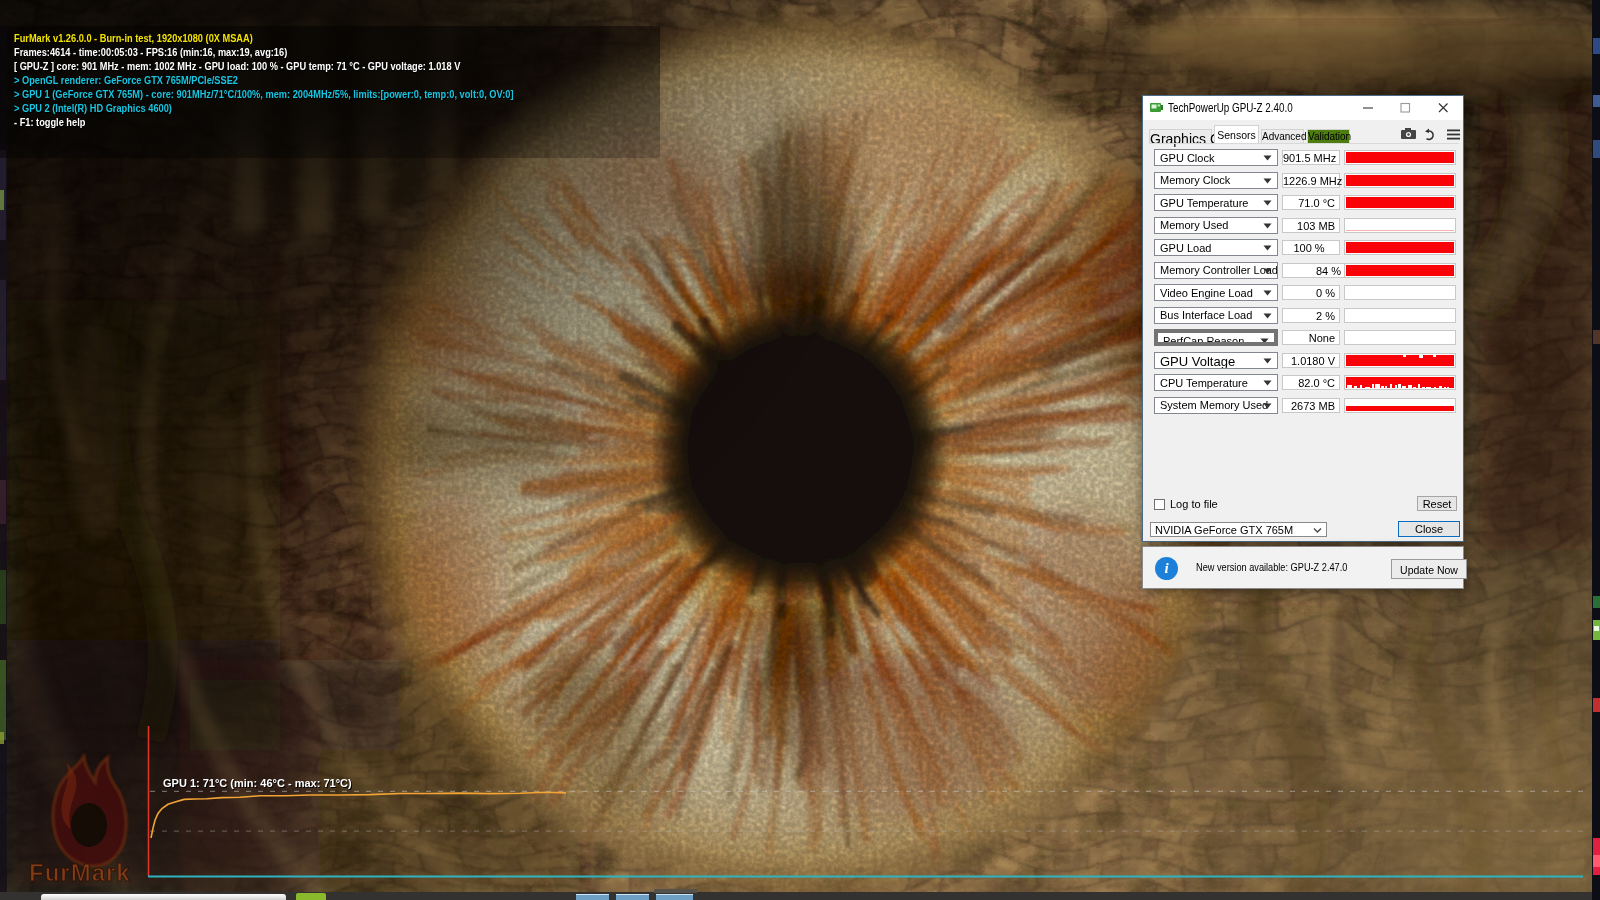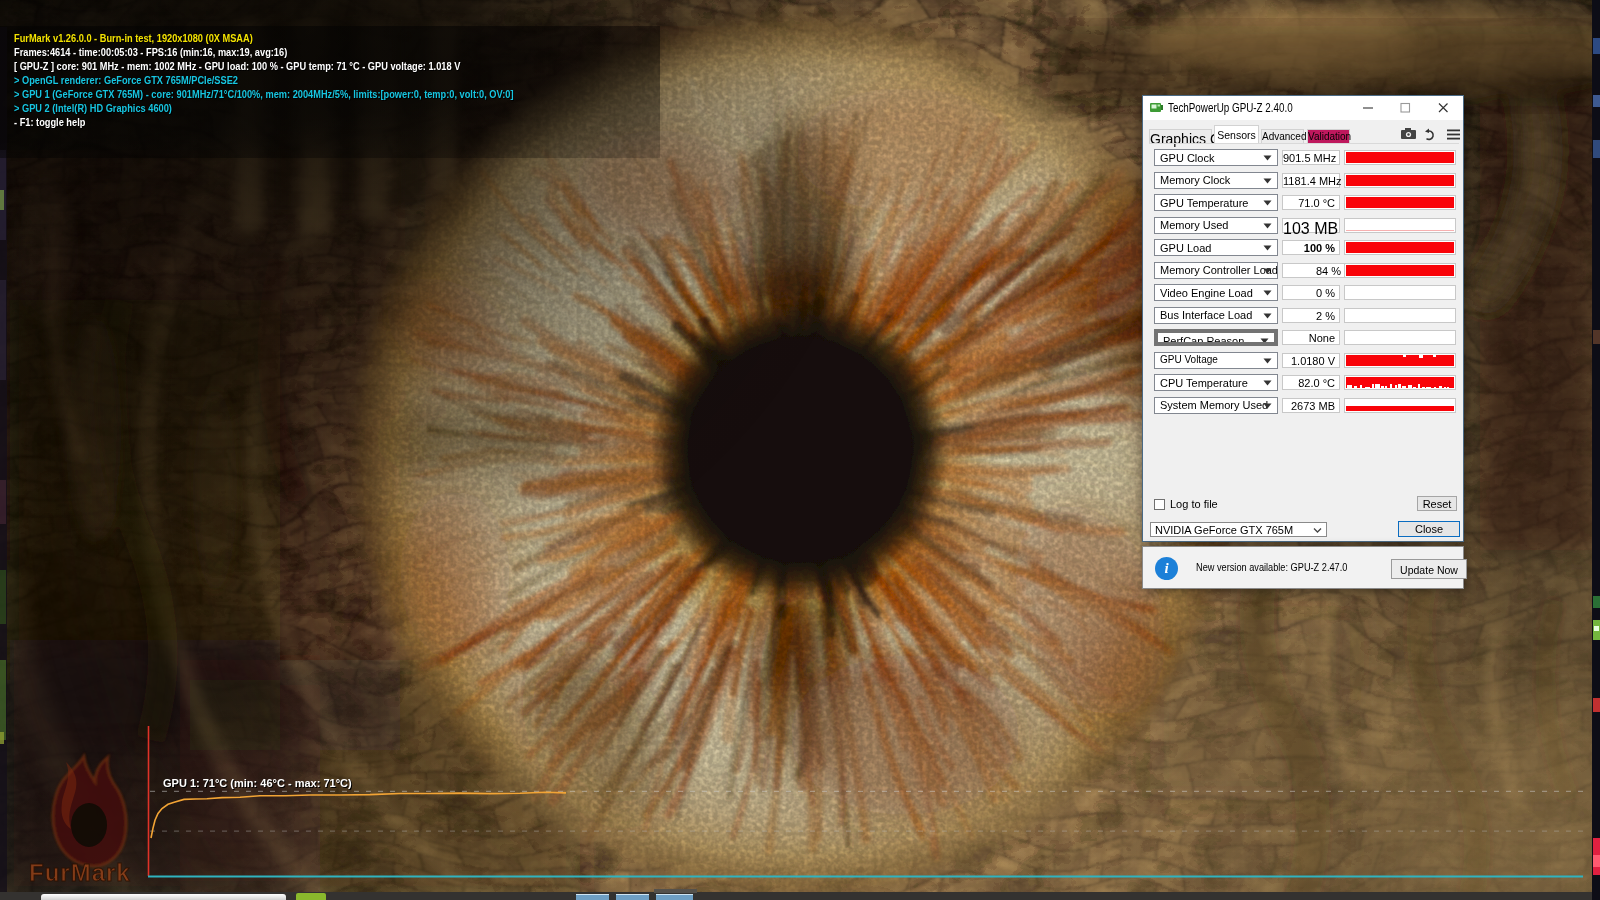--- a/index.html
+++ b/index.html
@@ -1120,21 +1120,21 @@
       <line x1="4" y1="12" x2="14" y2="12" stroke="#333" stroke-width="1.1"></line>
       <rect x="42" y="7.5" width="8.5" height="8.5" fill="none" stroke="#999" stroke-width="1.1"></rect>
       <path d="M80 7.5 L88.5 16 M88.5 7.5 L80 16" stroke="#333" stroke-width="1.2"></path>
     </svg>
   </div>
 
   <div class="abs" style="left:6px;top:29px;width:310px;height:18px;white-space:nowrap;">
     <div class="abs" style="left:0;top:4px;width:63px;height:14px;background:#ececec;border:1px solid #d2d2d2;border-bottom:none;text-align:center;padding-top:1px;box-sizing:border-box;font-size:14px;">Graphics Card</div>
     <div class="abs" style="left:65px;top:0;width:45px;height:18px;background:#ffffff;border:1px solid #d2d2d2;border-bottom:none;text-align:center;padding-top:3px;box-sizing:border-box;font-size:10.5px;">Sensors</div>
     <div class="abs" style="left:112px;top:4px;width:43px;height:14px;background:#ececec;border:1px solid #d2d2d2;border-bottom:none;text-align:center;padding-top:1px;box-sizing:border-box;font-size:10px;">Advanced</div>
-    <div class="abs" style="left:158px;top:4px;width:43px;height:14px;background:#be185d;border:1px solid #d2d2d2;border-bottom:none;text-align:center;padding-top:1px;box-sizing:border-box;font-size:10px;">Validation</div>
+    <div class="abs" style="left:158px;top:4px;width:43px;height:14px;background:#4d7c0f;border:1px solid #d2d2d2;border-bottom:none;text-align:center;padding-top:1px;box-sizing:border-box;font-size:10px;">Validation</div>
     <div class="abs" style="left:0;top:18px;width:310px;height:0;border-top:1px solid #d9d9d9;"></div>
     <svg class="abs" style="left:252px;top:2px;" width="60" height="14" viewBox="0 0 60 14">
       <rect x="0" y="3" width="15" height="9" rx="1" fill="#444"></rect>
       <rect x="4" y="1" width="6" height="3" fill="#444"></rect>
       <circle cx="7.5" cy="7.5" r="2.6" fill="#f0f0f0"></circle>
       <circle cx="7.5" cy="7.5" r="1.2" fill="#444"></circle>
       <path d="M28 4 a4.2 4.2 0 1 1 -2.5 7.6" fill="none" stroke="#333" stroke-width="1.6"></path>
       <path d="M28 1.5 L28 6 L24 4.6 Z" fill="#333"></path>
       <rect x="46" y="2.5" width="13" height="1.8" fill="#333"></rect>
       <rect x="46" y="6.6" width="13" height="1.8" fill="#333"></rect>
@@ -1146,42 +1146,42 @@
   <div class="abs" style="left:11px;top:53.4px;width:124px;height:17px;background:#fff;border:1px solid #828790;box-sizing:border-box;padding:1.5px 0 0 5px;font-size:11px;white-space:nowrap;overflow:hidden;">GPU Clock<svg class="abs" style="right:5px;top:5px;" width="9" height="6" viewBox="0 0 9 6">
           <path d="M0.5 0.5 L8.5 0.5 L4.5 5.5 Z" fill="#333"></path>
         </svg></div>
 <div class="abs" style="left:139px;top:54.4px;width:58px;height:15px;background:#fff;border:1px solid #c8c8c8;box-sizing:border-box;font-size:11px;text-align:right;padding:1px 4px 0 0;white-space:nowrap;">901.5 MHz</div>
 <div class="abs" style="left:201px;top:54.4px;width:112px;height:15px;background:#fff;border:1px solid #c8c8c8;box-sizing:border-box;position:absolute;">
         <div style="position:absolute;left:1px;top:1px;width:108px;height:11px;background:#f90309;"></div>
       </div>
 <div class="abs" style="left:11px;top:75.9px;width:124px;height:17px;background:#fff;border:1px solid #828790;box-sizing:border-box;padding:1.5px 0 0 5px;font-size:11px;white-space:nowrap;overflow:hidden;">Memory Clock<svg class="abs" style="right:5px;top:5px;" width="9" height="6" viewBox="0 0 9 6">
           <path d="M0.5 0.5 L8.5 0.5 L4.5 5.5 Z" fill="#333"></path>
         </svg></div>
-<div class="abs" style="left:139px;top:76.9px;width:58px;height:15px;background:#fff;border:1px solid #c8c8c8;box-sizing:border-box;font-size:11px;text-align:right;padding:1px 4px 0 0;white-space:nowrap;">1181.4 MHz</div>
+<div class="abs" style="left:139px;top:76.9px;width:58px;height:15px;background:#fff;border:1px solid #c8c8c8;box-sizing:border-box;font-size:11px;text-align:right;padding:1px 4px 0 0;white-space:nowrap;">1226.9 MHz</div>
 <div class="abs" style="left:201px;top:76.9px;width:112px;height:15px;background:#fff;border:1px solid #c8c8c8;box-sizing:border-box;position:absolute;">
         <div style="position:absolute;left:1px;top:1px;width:108px;height:11px;background:#f90309;"></div>
       </div>
 <div class="abs" style="left:11px;top:98.3px;width:124px;height:17px;background:#fff;border:1px solid #828790;box-sizing:border-box;padding:1.5px 0 0 5px;font-size:11px;white-space:nowrap;overflow:hidden;">GPU Temperature<svg class="abs" style="right:5px;top:5px;" width="9" height="6" viewBox="0 0 9 6">
           <path d="M0.5 0.5 L8.5 0.5 L4.5 5.5 Z" fill="#333"></path>
         </svg></div>
 <div class="abs" style="left:139px;top:99.3px;width:58px;height:15px;background:#fff;border:1px solid #c8c8c8;box-sizing:border-box;font-size:11px;text-align:right;padding:1px 4px 0 0;white-space:nowrap;">71.0 °C</div>
 <div class="abs" style="left:201px;top:99.3px;width:112px;height:15px;background:#fff;border:1px solid #c8c8c8;box-sizing:border-box;position:absolute;">
         <div style="position:absolute;left:1px;top:1px;width:108px;height:11px;background:#f90309;"></div>
       </div>
 <div class="abs" style="left:11px;top:120.8px;width:124px;height:17px;background:#fff;border:1px solid #828790;box-sizing:border-box;padding:1.5px 0 0 5px;font-size:11px;white-space:nowrap;overflow:hidden;">Memory Used<svg class="abs" style="right:5px;top:5px;" width="9" height="6" viewBox="0 0 9 6">
           <path d="M0.5 0.5 L8.5 0.5 L4.5 5.5 Z" fill="#333"></path>
         </svg></div>
-<div class="abs" style="left:139px;top:121.8px;width:58px;height:15px;background:#fff;border:1px solid #c8c8c8;box-sizing:border-box;font-size:16px;text-align:right;padding:1px 4px 0 0;white-space:nowrap;">103 MB</div>
+<div class="abs" style="left:139px;top:121.8px;width:58px;height:15px;background:#fff;border:1px solid #c8c8c8;box-sizing:border-box;font-size:11px;text-align:right;padding:1px 4px 0 0;white-space:nowrap;">103 MB</div>
 <div class="abs" style="left:201px;top:121.8px;width:112px;height:15px;background:#fff;border:1px solid #c8c8c8;box-sizing:border-box;position:absolute;">
         <div style="position:absolute;left:1px;bottom:1px;width:108px;height:1px;background:#f7b0b0;"></div>
       </div>
 <div class="abs" style="left:11px;top:143.3px;width:124px;height:17px;background:#fff;border:1px solid #828790;box-sizing:border-box;padding:1.5px 0 0 5px;font-size:11px;white-space:nowrap;overflow:hidden;">GPU Load<svg class="abs" style="right:5px;top:5px;" width="9" height="6" viewBox="0 0 9 6">
           <path d="M0.5 0.5 L8.5 0.5 L4.5 5.5 Z" fill="#333"></path>
         </svg></div>
-<div class="abs" style="left:139px;top:144.3px;width:58px;height:15px;background:#fff;border:1px solid #c8c8c8;box-sizing:border-box;font-size:11px;text-align:right;padding:1px 4px 0 0;white-space:nowrap;font-weight:bold;">100 %</div>
+<div class="abs" style="left:139px;top:144.3px;width:58px;height:15px;background:#fff;border:1px solid #c8c8c8;box-sizing:border-box;font-size:11px;text-align:center;padding:1px 4px 0 0;white-space:nowrap;">100 %</div>
 <div class="abs" style="left:201px;top:144.3px;width:112px;height:15px;background:#fff;border:1px solid #c8c8c8;box-sizing:border-box;position:absolute;">
         <div style="position:absolute;left:1px;top:1px;width:108px;height:11px;background:#f90309;"></div>
       </div>
 <div class="abs" style="left:11px;top:165.8px;width:124px;height:17px;background:#fff;border:1px solid #828790;box-sizing:border-box;padding:1.5px 0 0 5px;font-size:11px;white-space:nowrap;overflow:hidden;">Memory Controller Load<svg class="abs" style="right:5px;top:5px;" width="9" height="6" viewBox="0 0 9 6">
           <path d="M0.5 0.5 L8.5 0.5 L4.5 5.5 Z" fill="#333"></path>
         </svg></div>
 <div class="abs" style="left:139px;top:166.8px;width:64px;height:15px;background:#fff;border:1px solid #c8c8c8;box-sizing:border-box;font-size:11px;text-align:right;padding:1px 4px 0 0;white-space:nowrap;">84 %</div>
 <div class="abs" style="left:201px;top:166.8px;width:112px;height:15px;background:#fff;border:1px solid #c8c8c8;box-sizing:border-box;position:absolute;">
         <div style="position:absolute;left:1px;top:1px;width:108px;height:11px;background:#f90309;"></div>
       </div>
@@ -1193,21 +1193,21 @@
 <div class="abs" style="left:11px;top:210.7px;width:124px;height:17px;background:#fff;border:1px solid #828790;box-sizing:border-box;padding:1.5px 0 0 5px;font-size:11px;white-space:nowrap;overflow:hidden;">Bus Interface Load<svg class="abs" style="right:5px;top:5px;" width="9" height="6" viewBox="0 0 9 6">
           <path d="M0.5 0.5 L8.5 0.5 L4.5 5.5 Z" fill="#333"></path>
         </svg></div>
 <div class="abs" style="left:139px;top:211.7px;width:58px;height:15px;background:#fff;border:1px solid #c8c8c8;box-sizing:border-box;font-size:11px;text-align:right;padding:1px 4px 0 0;white-space:nowrap;">2 %</div>
 <div class="abs" style="left:201px;top:211.7px;width:112px;height:15px;background:#fff;border:1px solid #c8c8c8;box-sizing:border-box;position:absolute;"></div>
 <div class="abs" style="left:11px;top:233.2px;width:124px;height:17px;background:#fff;border:4px solid #737373;box-sizing:border-box;padding:1.5px 0 0 5px;font-size:11px;white-space:nowrap;overflow:hidden;">PerfCap Reason<svg class="abs" style="right:5px;top:5px;" width="9" height="6" viewBox="0 0 9 6">
           <path d="M0.5 0.5 L8.5 0.5 L4.5 5.5 Z" fill="#333"></path>
         </svg></div>
 <div class="abs" style="left:139px;top:234.2px;width:58px;height:15px;background:#fff;border:1px solid #c8c8c8;box-sizing:border-box;font-size:11px;text-align:right;padding:1px 4px 0 0;white-space:nowrap;">None</div>
 <div class="abs" style="left:201px;top:234.2px;width:112px;height:15px;background:#fff;border:1px solid #c8c8c8;box-sizing:border-box;position:absolute;"></div>
-<div class="abs" style="left:11px;top:255.6px;width:124px;height:17px;background:#fff;border:1px solid #828790;box-sizing:border-box;padding:1.5px 0 0 5px;font-size:10px;white-space:nowrap;overflow:hidden;">GPU Voltage<svg class="abs" style="right:5px;top:5px;" width="9" height="6" viewBox="0 0 9 6">
+<div class="abs" style="left:11px;top:255.6px;width:124px;height:17px;background:#fff;border:1px solid #828790;box-sizing:border-box;padding:1.5px 0 0 5px;font-size:13px;white-space:nowrap;overflow:hidden;">GPU Voltage<svg class="abs" style="right:5px;top:5px;" width="9" height="6" viewBox="0 0 9 6">
           <path d="M0.5 0.5 L8.5 0.5 L4.5 5.5 Z" fill="#333"></path>
         </svg></div>
 <div class="abs" style="left:139px;top:256.6px;width:58px;height:15px;background:#fff;border:1px solid #c8c8c8;box-sizing:border-box;font-size:11px;text-align:right;padding:1px 4px 0 0;white-space:nowrap;">1.0180 V</div>
 <div class="abs" style="left:201px;top:256.6px;width:112px;height:15px;background:#fff;border:1px solid #c8c8c8;box-sizing:border-box;position:absolute;">
         <div style="position:absolute;left:1px;top:1px;width:108px;height:11px;background:#f90309;"></div>
         <div style="position:absolute;left:58px;top:1px;width:3px;height:2px;background:#fff;"></div>
         <div style="position:absolute;left:74px;top:1px;width:4px;height:3px;background:#fff;"></div>
         <div style="position:absolute;left:88px;top:1px;width:3px;height:2px;background:#fff;"></div>
       </div>
 <div class="abs" style="left:11px;top:278.1px;width:124px;height:17px;background:#fff;border:1px solid #828790;box-sizing:border-box;padding:1.5px 0 0 5px;font-size:11px;white-space:nowrap;overflow:hidden;">CPU Temperature<svg class="abs" style="right:5px;top:5px;" width="9" height="6" viewBox="0 0 9 6">

